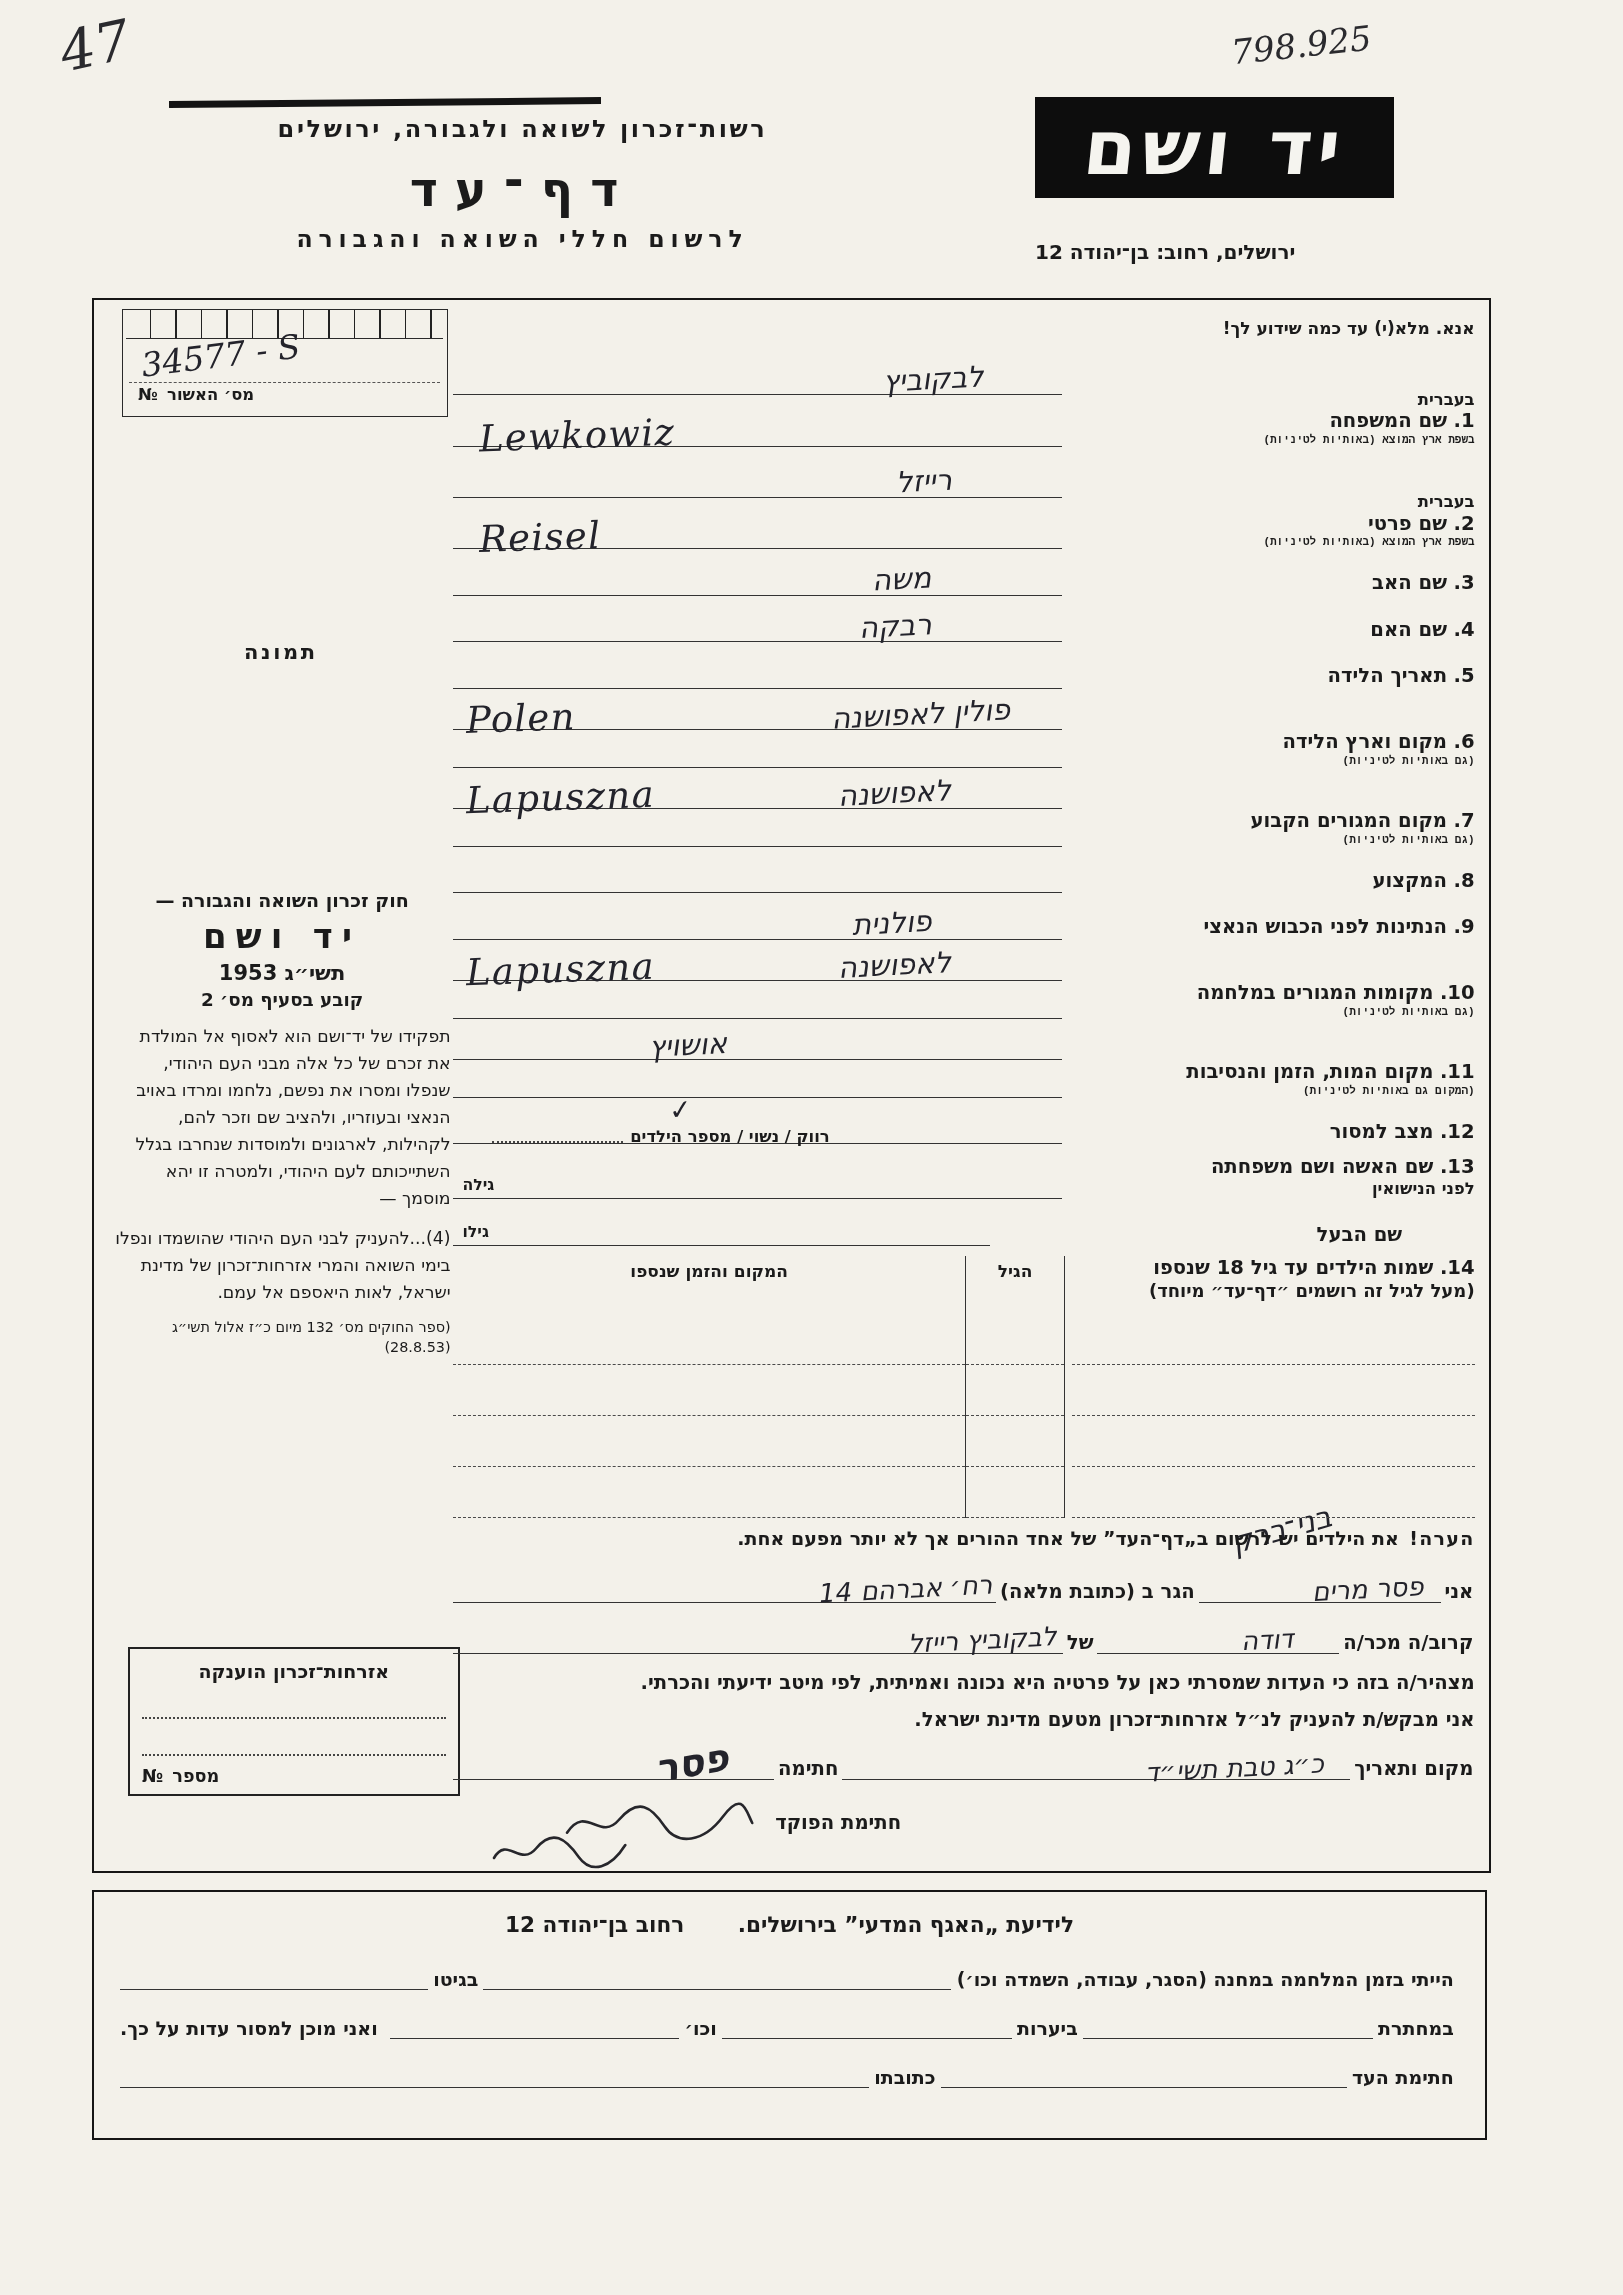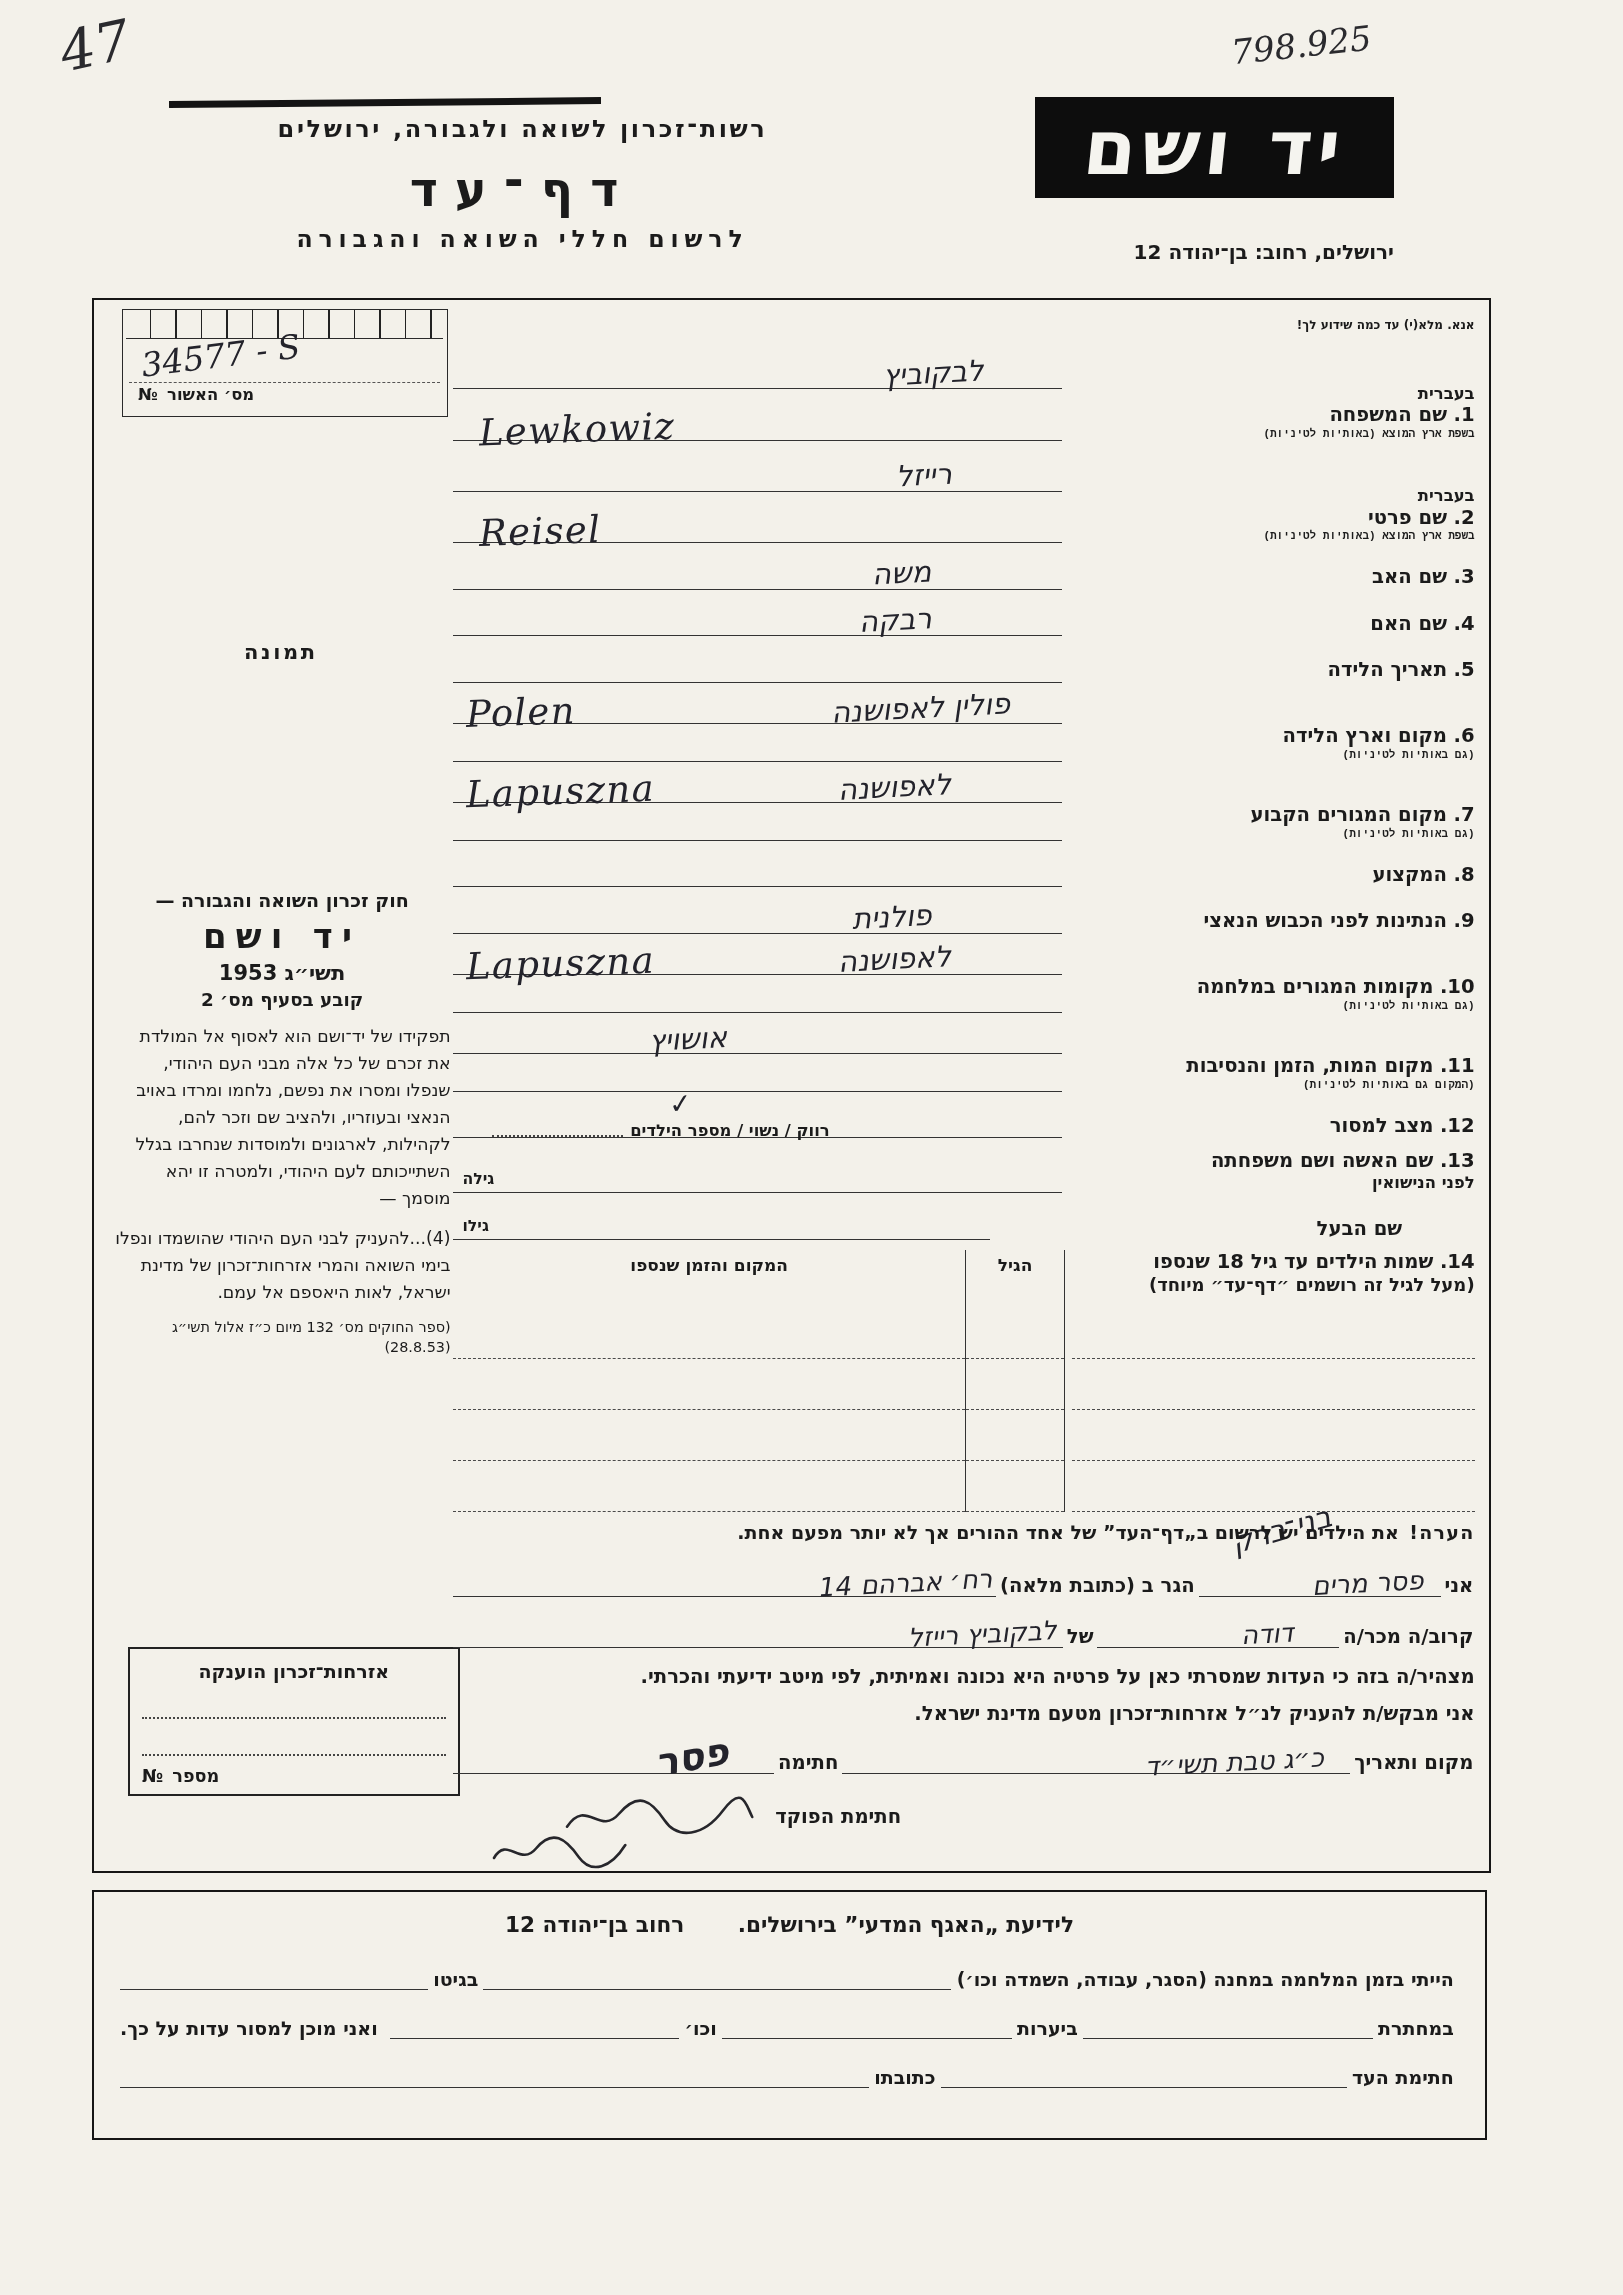--- a/index.html
+++ b/index.html
@@ -18,21 +18,21 @@
 
   
   .ink-smear{position:absolute;left:169px;top:99px;width:432px;height:6.5px;background:#141414;transform:rotate(-.5deg);}
   .hdr{position:absolute;left:169px;top:115px;width:707px;text-align:center;}
   .authority{font-size:24px;font-weight:bold;letter-spacing:2.6px;}
   .ftitle{margin-top:18.3px;font-size:48px;font-weight:bold;letter-spacing:17px;}
   .fsub{margin-top:7.9px;font-size:23.6px;font-weight:bold;letter-spacing:5.9px;}
   .logo{position:absolute;left:1035px;top:97px;width:359px;height:101px;background:#0d0d0d;
         display:flex;align-items:center;justify-content:center;}
   .logo span{color:#f5f4ef;font-size:76px;font-weight:bold;transform:skewX(-6deg);letter-spacing:5.2px;line-height:1;}
-  .address{position:absolute;left:1035px;top:240px;width:359px;text-align:right;font-size:20px;font-weight:bold;}
+  .address{position:absolute;left:1035px;top:240px;width:359px;text-align:left;font-size:20px;font-weight:bold;}
 
   
   .form-box{position:absolute;left:92px;top:298px;width:1395px;height:1571px;border:2px solid #161616;}
 
   
   .approval{position:absolute;left:27.5px;top:9.2px;width:324px;height:106px;border:1.3px solid #2a2a2a;}
   .ticks{height:27.5px;border-bottom:1.3px solid #2a2a2a;margin:0 3.9px;
          background:repeating-linear-gradient(90deg,transparent 0 23.6px,#222 23.6px 25.5px);}
   .appr-hw{position:relative;height:43px;}
   .appr-hw span{position:absolute;left:18.3px;top:-2.6px;font-size:33px;transform:rotate(-7deg);
@@ -47,21 +47,21 @@
   .law-t4{font-size:18.3px;font-weight:bold;margin-top:3.9px;}
   .law-p{font-size:17.3px;line-height:27px;text-align:right;margin-top:13px;}
   .law-fn{font-size:14.4px;margin-top:11.8px;text-align:right;line-height:19.6px;}
   .citizen{position:absolute;left:34px;top:1347px;width:304px;border:2px solid #222;padding:10.5px 11.8px 7.9px;}
   .cz-title{text-align:center;font-size:19px;font-weight:bold;}
   .cz-line{height:35px;border-bottom:2px dotted #444;}
   .cz-num{margin-top:10.5px;font-size:17.7px;font-weight:600;display:flex;gap:9.2px;justify-content:flex-end;}
 
   
   .form-main{position:absolute;right:11.8px;top:18.3px;width:1024px;}
-  .instr{text-align:right;font-size:12px;font-weight:bold;margin:0 2.6px 17px 0;}
+  .instr{text-align:right;font-size:17px;font-weight:bold;margin:0 2.6px 17px 0;}
   .frow{display:flex;align-items:flex-end;margin-bottom:10.5px;}
   .fl1,.fl2,.fl3{width:403px;text-align:right;flex:none;padding-right:2.6px;}
   .main{font-size:19.6px;font-weight:bold;line-height:1.25;}
   .num{margin-left:6.5px;font-weight:bold;}
   .sub{font-size:16.4px;font-weight:600;line-height:1.2;}
   .small{font-size:11px;font-family:Liberation Mono, monospace;}
   .lz1{flex:1;height:35px;border-bottom:1.3px solid #333;position:relative;margin-right:9.2px;}
   .lz2{flex:1;margin-right:9.2px;}
   .lz2 .wline{height:39px;border-bottom:1.3px solid #333;position:relative;margin-bottom:11.8px;}
   .lz2 .wline:last-child{margin-bottom:0;}

